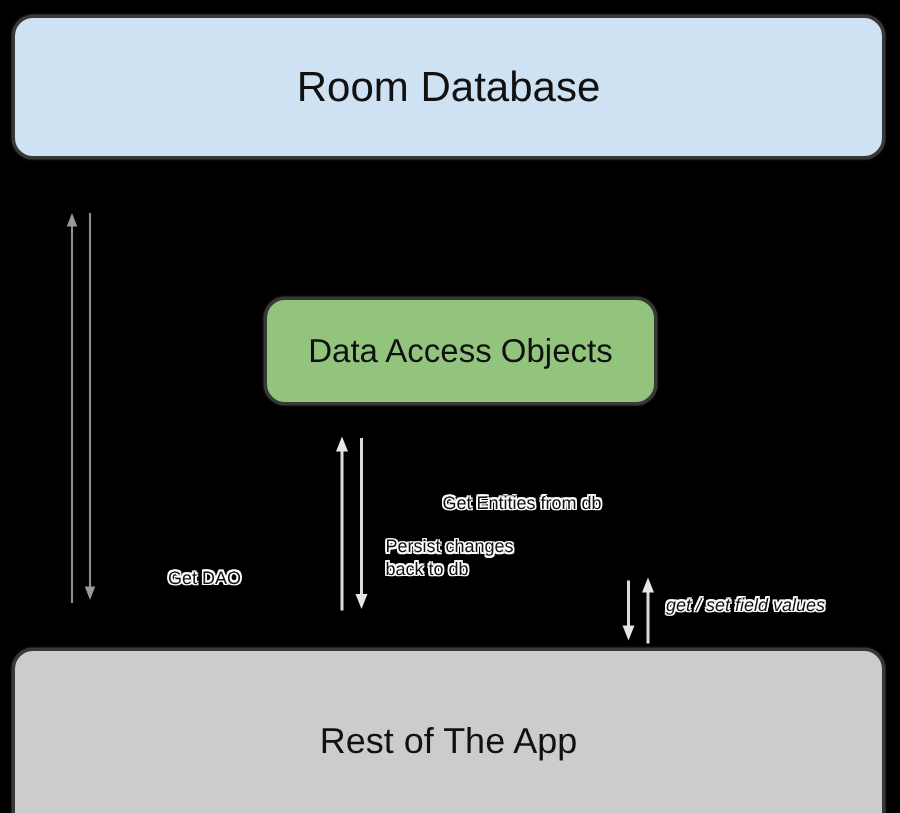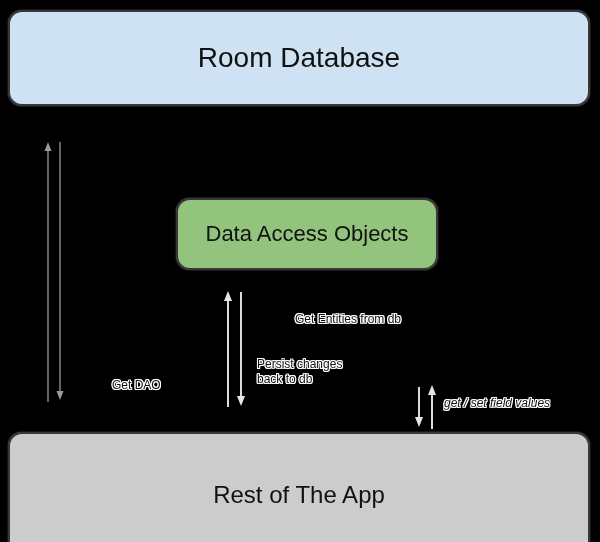--- a/index.html
+++ b/index.html
@@ -87,20 +87,20 @@
     <polygon class="head-light" points="241,406 237,396 245,396"></polygon>
 
     <line class="arrow-light" x1="419" y1="387" x2="419" y2="418"></line>
     <polygon class="head-light" points="419,427 415,417 423,417"></polygon>
     <line class="arrow-light" x1="432" y1="394" x2="432" y2="429"></line>
     <polygon class="head-light" points="432,385 428,395 436,395"></polygon>
   </svg>
 
   <div class="edge-label" style="left:72px; top:378px;padding-left:40px;">Get DAO</div>
 
-  <div class="edge-label" style="left:259px; top:312px;padding-left:36px;">Get Entities from db</div>
+  <div class="edge-label" style="left:259px; top:328px;padding-left:36px;">Get Entities from db</div>
 
   <div class="edge-label" style="left:257px; top:357px;">Persist changes
 back to db</div>
 
   <div class="edge-label" style="left:444px; top:396px;font-style:italic;">get / set field values</div>
 
 </div>
 
 </body></html>

